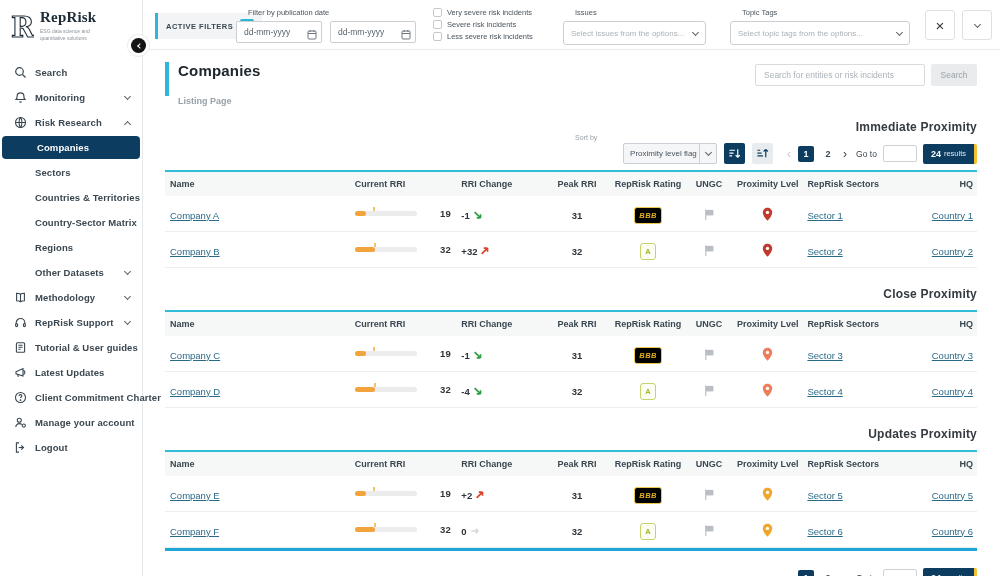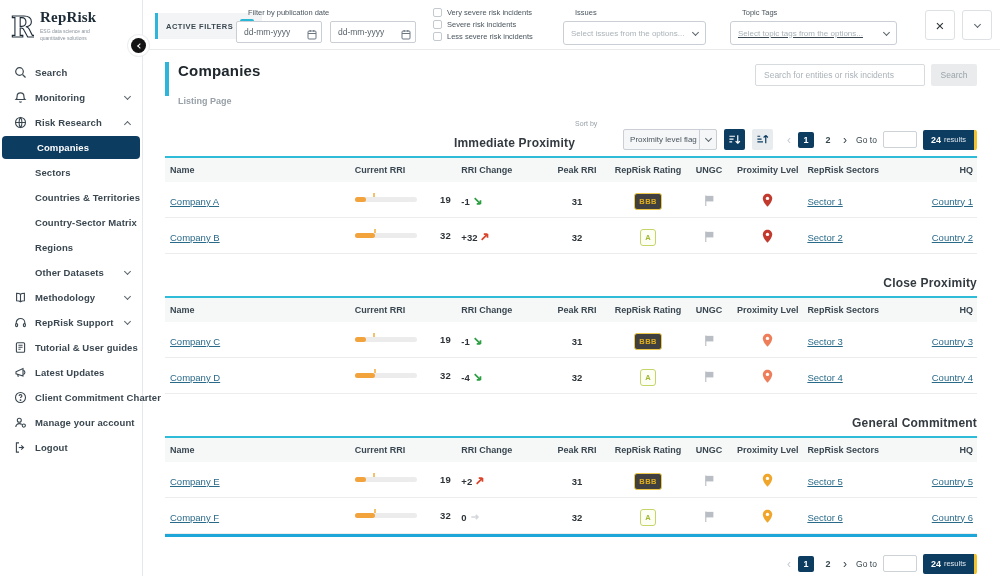--- a/index.html
+++ b/index.html
@@ -46,41 +46,41 @@
   .cal-icon { position:absolute; right:5px; top:5px; }
   .cbx-group { position:absolute; left:290px; top:8px; display:flex; flex-direction:column; gap:3px; }
   .cbx-row { display:flex; align-items:center; gap:5px; cursor:pointer; }
   .cbx { appearance:none; -webkit-appearance:none; width:9px; height:9px; border:1px solid #c3c9ce; border-radius:2px; background:#fff; margin:0; }
   .cbx-row span { font-size:7.5px; color:#4a555e; white-space:nowrap; }
   .sel-group { position:absolute; top:8px; }
   .sel-group.issues { left:420px; }
   .sel-group.topics { left:587px; }
   .fake-select { display:flex; align-items:center; height:24px; border:1px solid #c9cfd4; border-radius:3px; background:#fff; cursor:pointer; }
   .sel-group.issues .fake-select { width:143px; }
-  .sel-group.topics .fake-select { width:167px;text-decoration:underline; }
+  .sel-group.topics .fake-select { width:180px; }
   .fake-select .ph { flex:1; font-size:8px; color:#aab2b8; padding-left:7px; white-space:nowrap; overflow:hidden; }
   .sel-chev { width:20px; align-self:stretch; display:flex; align-items:center; justify-content:center; }
   .sq-btn { position:absolute; top:10px; width:30px; height:30px; background:#fff; border:1px solid #dde1e4; border-radius:3px; display:flex; align-items:center; justify-content:center; cursor:pointer; }
   .sq-btn.close { left:782px; font-size:15px; color:#2d3338; }
   .sq-btn.collapse { left:819px; }
 
   
   .content { position:absolute; left:143px; top:50px; width:857px; height:526px; background:#fff; padding:12px 23px 0 22px; overflow:hidden; }
   .page-head { display:flex; justify-content:space-between; align-items:flex-start; margin-bottom:14px; }
   .title-wrap { display:flex; gap:9px; }
   .title-bar { width:4px; height:34px; background:#2eb5d9; }
   .title-wrap h1 { font-size:15px; font-weight:700; color:#20282e; letter-spacing:.2px; }
   .subtitle { font-size:9px; color:#98a1a8; margin-top:17px;font-weight:bold; }
   .entity-search { display:flex; gap:6px; margin-top:2px; }
   .entity-search input { width:170px; height:22px; border:1px solid #d7dbde; border-radius:2px; font-size:8.5px; color:#5a646c; padding:0 8px; font-family:inherit; }
   .entity-search input::placeholder { color:#aab2b8; }
   .search-btn { width:46px; height:22px; background:#e9ebec; border:none; border-radius:2px; font-size:8.5px; color:#9aa3aa; font-family:inherit; cursor:pointer; }
 
   .section { margin-bottom:16px; }
-  .section-head { display:flex; justify-content:flex-end; align-items:flex-end; margin-bottom:6px; min-height:20px; }
+  .section-head { display:flex; justify-content:center; align-items:flex-end; margin-bottom:6px; min-height:20px;flex-direction:column; }
   .section-head h2 { font-size:12px; font-weight:700; color:#333a40; letter-spacing:.2px; }
   .list-controls { display:flex; align-items:flex-end; gap:7px; }
   .sort-wrap .ctl-label { font-size:7px; color:#98a1a8; margin-bottom:2px; }
   .sort-select { width:94px; height:21px; background:#f4f6f7; border:1px solid #c9cfd4; border-radius:2px; display:flex; align-items:center; cursor:pointer;margin-left:48px; }
   .sort-select > span:first-child { flex:1; font-size:8px; color:#4a555e; padding-left:6px; white-space:nowrap; }
   .sort-select .sel-chev { border-left:1px solid #c9cfd4; width:17px; }
   .sort-btn { width:21px; height:21px; border:none; border-radius:2px; display:flex; align-items:center; justify-content:center; cursor:pointer; background:#e8ecef; color:#0d3c61; padding:0; }
   .sort-btn.active { background:#0d3c61; color:#fff; }
   .pager { display:flex; align-items:center; gap:6px; margin-left:6px; height:21px; }
   .pg-arrow { font-size:12px; line-height:1; cursor:pointer; padding:0 1px; }
@@ -116,21 +116,21 @@
   .bar-track { position:relative; width:62px; height:5px; background:#ececec; border-radius:2.5px; margin-left:7px; }
   .bar-fill { position:absolute; left:0; top:0; height:5px; background:#f2a33c; border-radius:2.5px; }
   .bar-tick { position:absolute; top:-4px; width:2px; height:4px; background:#f5c06a; }
   .c-rri .num { margin-left:12px; width:22px; text-align:right; }
   .chg { display:inline-flex; align-items:center; gap:3px; justify-content:center; }
   .chg svg { display:block; }
   .chg.down { color:#2e9e44; }
   .chg.up { color:#d9442a; }
   .chg.flat { color:#d4d8db; }
   .badge { display:inline-block; min-width:12px; padding:3px 4px; border:1px solid; border-radius:3px; font-size:7.5px; font-weight:700; letter-spacing:.5px; }
-  .badge.bbb { color:#dfae1e; border-color:#ecc94b; background:#404040; }
+  .badge.bbb { color:#dfae1e; border-color:#ecc94b; background:#000000;font-style:italic; }
   .badge.a   { color:#a2b832; border-color:#c6d46a; background:#fcfff3; }
   .flag-icon svg, .pin-icon svg { display:inline-block; vertical-align:middle; }
 
   .bottom-pager { display:flex; justify-content:flex-end; margin-top:6px; }
 </style>
 </head>
 <body>
 
 <div class="app">
 
@@ -545,21 +545,21 @@
                   <circle cx="8" cy="6.4" r="2.1" fill="#fff"></circle>
                 </svg></span></div>
           <div class="c-sect"><a class="lnk">Sector 4</a></div>
           <div class="c-hq"><a class="lnk">Country 4</a></div>
         </div>
       </div>
     </div>
 
     <div class="section">
       <div class="section-head">
-        <h2>General Commitment</h2>
+        <h2>Updates Proximity</h2>
       </div>
       <div class="rr-table last">
         <div class="thead">
           <div class="th c-name">Name</div>
           <div class="th c-rri">Current RRI</div>
           <div class="th c-chg">RRI Change</div>
           <div class="th c-peak">Peak RRI</div>
           <div class="th c-rating">RepRisk Rating</div>
           <div class="th c-ungc">UNGC</div>
           <div class="th c-prox">Proximity Lvel</div>

